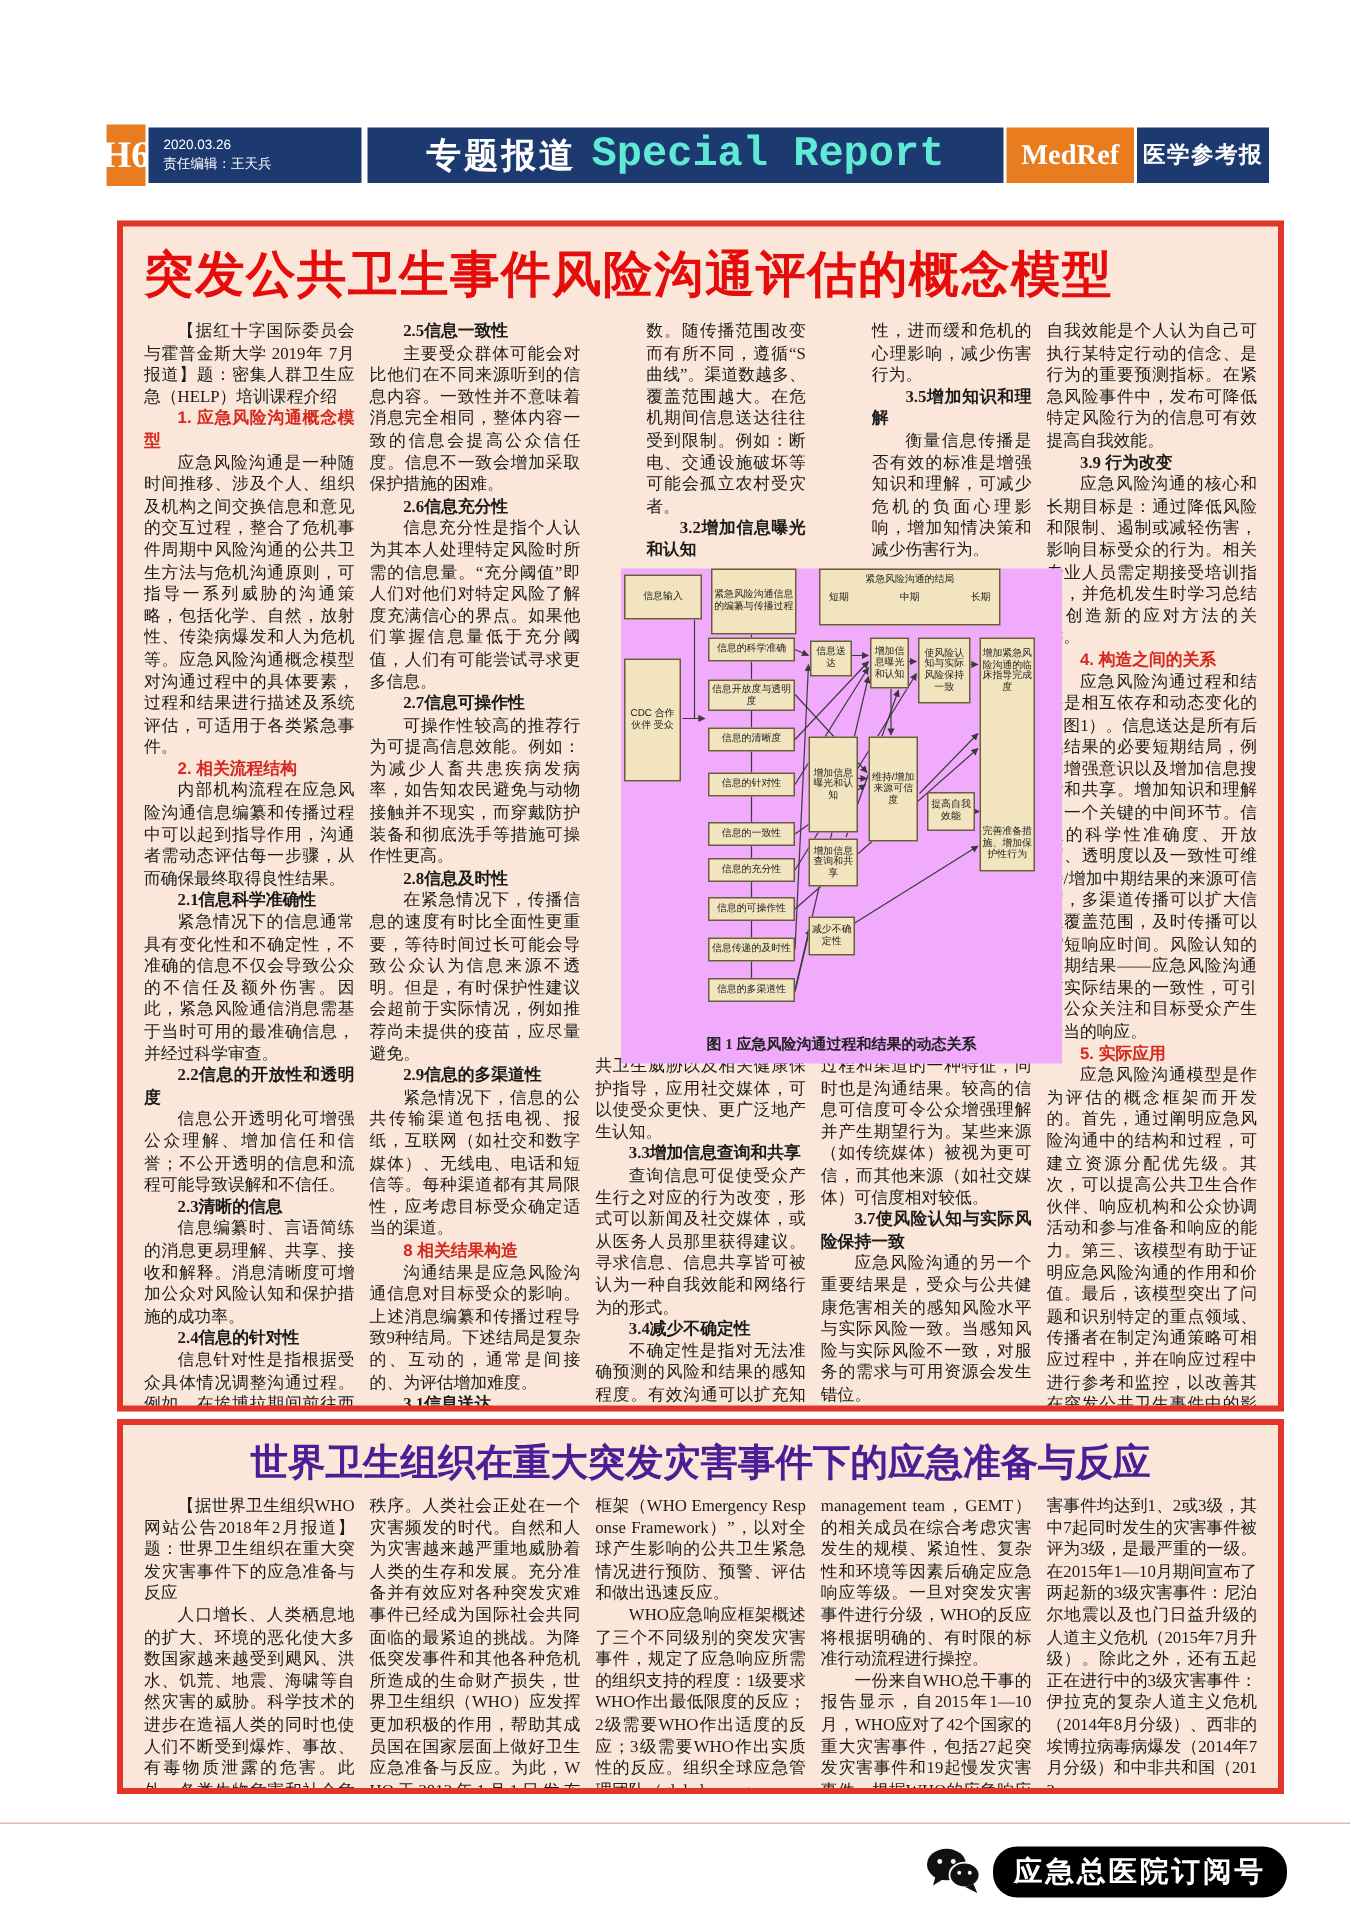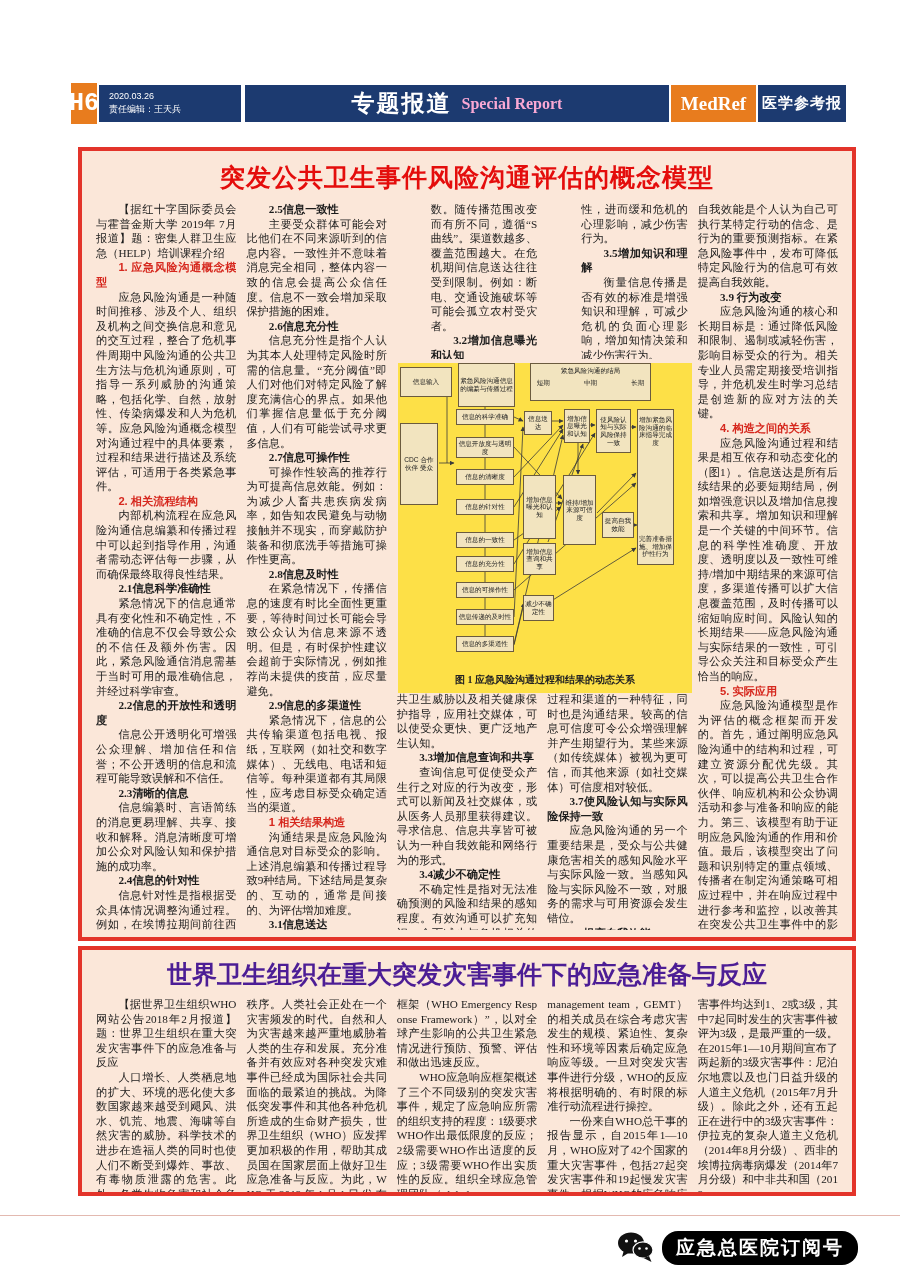--- a/index.html
+++ b/index.html
@@ -1,49 +1,49 @@
 <!DOCTYPE html>
 <html><head>
 <meta charset="utf-8">
 <style>
   html,body{margin:0;padding:0;background:#ffffff;}
   .page{position:relative;width:900px;height:1286px;background:#fff;overflow:hidden;
         font-family:"Liberation Serif","DejaVu Serif",serif;color:#1b1b1b;}
   
   .masthead{position:absolute;left:0;top:85px;width:900px;height:37px;}
   .mh-code{position:absolute;left:71px;top:-2px;width:26px;height:41px;background:#e87c1e;color:#fff;
-           font-family:Liberation Mono, monospace;font-size:25px;font-weight:bold;display:flex;align-items:center;justify-content:center;}
+           font-family:Liberation Serif, serif;font-size:25px;font-weight:bold;display:flex;align-items:center;justify-content:center;}
   .mh-ed{position:absolute;left:99px;top:0;width:142px;height:37px;background:#1c3a70;color:#fff;
          font-family:"Liberation Sans",sans-serif;font-size:9px;padding:5px 16px 0 10px;box-sizing:border-box;line-height:13px;}
   .mh-sec{position:absolute;left:245px;top:0;width:424px;height:37px;background:#1c3a70;display:flex;align-items:center;justify-content:center;gap:10px;}
   .mh-sec .cn{color:#fff;font-family:"Liberation Sans",sans-serif;font-weight:bold;font-size:23px;letter-spacing:2px;}
-  .mh-sec .en{color:#f9a8d4;font-family:Liberation Serif, serif;font-weight:bold;font-size:16px;}
+  .mh-sec .en{color:#5eead4;font-family:Liberation Mono, monospace;font-weight:bold;font-size:28px;}
   .mh-brand{position:absolute;left:671px;top:0;width:85px;height:37px;background:#e87c1e;color:#fff;
             font-family:"Liberation Serif",serif;font-weight:bold;font-size:19px;display:flex;align-items:center;justify-content:center;}
   .mh-paper{position:absolute;left:758px;top:0;width:88px;height:37px;background:#1c3a70;color:#fff;
             font-family:"Liberation Sans",sans-serif;font-weight:bold;font-size:15px;display:flex;align-items:center;justify-content:center;letter-spacing:1px;}
   
   .art1{position:absolute;left:78px;top:147px;width:778px;height:794px;box-sizing:border-box;
         border:4px solid #e3342a;background:#fbe7d9;padding:8px 14px;overflow:hidden;}
-  .art1 h1{margin:2px 0 8px 0;text-align:center;color:#e40d0c;font-family:"Liberation Sans",sans-serif;
-           font-weight:bold;font-size:25px;letter-spacing:1px;}
+  .art1 h1{margin:2px 0 8px 0;text-align:left;color:#e40d0c;font-family:"Liberation Sans",sans-serif;
+           font-weight:bold;font-size:33px;letter-spacing:1px;}
   .cols{display:flex;gap:10px;}
   .col{flex:1;min-width:0;overflow:hidden;}
   .art1 .cols{height:728px;}
   .art1 .col{height:728px;}
   .col.split{display:flex;flex-direction:column;}
   .split .top{height:157px;overflow:hidden;margin-left:34px;}
   .split .gap{height:333px;flex:none;}
   .split .bottom{flex:1;overflow:hidden;}
   .para{margin:0;font-size:11.2px;line-height:14.6px;text-align:justify;text-indent:2em;word-break:break-all;}
   .para.cont{text-indent:0;}
   .para.h-red{color:#d6281e;font-family:"Liberation Sans",sans-serif;font-weight:bold;}
   .para.h-sub{font-weight:bold;}
   
-  .diagram{position:absolute;left:316px;top:212px;width:294px;height:330px;margin:0;background:#fde047;}
+  .diagram{position:absolute;left:316px;top:212px;width:294px;height:330px;margin:16px;background:#f0abfc;}
   .dg{position:relative;width:293px;height:306px;}
   .dbox{position:absolute;box-sizing:border-box;background:#f2e4bf;border:1px solid #6b5b3e;
         font-family:"Liberation Sans",sans-serif;font-size:6.6px;line-height:7.6px;text-align:center;
         display:flex;align-items:center;justify-content:center;padding:1px;z-index:2;color:#222;}
   .dbox.header3{flex-direction:column;justify-content:flex-start;padding-top:3px;}
   .dterms{display:flex;width:92%;justify-content:space-between;margin-top:4px;font-size:6.6px;}
   .arrows{position:absolute;left:0;top:0;z-index:1;}
   .diagram figcaption{text-align:center;font-size:10px;font-weight:bold;margin-top:4px;color:#222;}
   
   .art2{position:absolute;left:78px;top:946px;width:778px;height:250px;box-sizing:border-box;
@@ -100,21 +100,21 @@
           <p class="para h-sub">2.5信息一致性</p>
           <p class="para body">主要受众群体可能会对比他们在不同来源听到的信息内容。一致性并不意味着消息完全相同，整体内容一致的信息会提高公众信任度。信息不一致会增加采取保护措施的困难。</p>
           <p class="para h-sub">2.6信息充分性</p>
           <p class="para body">信息充分性是指个人认为其本人处理特定风险时所需的信息量。“充分阈值”即人们对他们对特定风险了解度充满信心的界点。如果他们掌握信息量低于充分阈值，人们有可能尝试寻求更多信息。</p>
           <p class="para h-sub">2.7信息可操作性</p>
           <p class="para body">可操作性较高的推荐行为可提高信息效能。例如：为减少人畜共患疾病发病率，如告知农民避免与动物接触并不现实，而穿戴防护装备和彻底洗手等措施可操作性更高。</p>
           <p class="para h-sub">2.8信息及时性</p>
           <p class="para body">在紧急情况下，传播信息的速度有时比全面性更重要，等待时间过长可能会导致公众认为信息来源不透明。但是，有时保护性建议会超前于实际情况，例如推荐尚未提供的疫苗，应尽量避免。</p>
           <p class="para h-sub">2.9信息的多渠道性</p>
           <p class="para body">紧急情况下，信息的公共传输渠道包括电视、报纸，互联网（如社交和数字媒体）、无线电、电话和短信等。每种渠道都有其局限性，应考虑目标受众确定适当的渠道。</p>
-          <p class="para h-red">1 相关结果构造</p>
+          <p class="para h-red">8 相关结果构造</p>
           <p class="para body">沟通结果是应急风险沟通信息对目标受众的影响。上述消息编纂和传播过程导致9种结局。下述结局是复杂的、互动的，通常是间接的、为评估增加难度。</p>
           <p class="para h-sub">3.1信息送达</p>
         </div>
       <div class="col split">
         <div class="top">
             <p class="para cont">数。随传播范围改变而有所不同，遵循“S曲线”。渠道数越多、覆盖范围越大。在危机期间信息送达往往受到限制。例如：断电、交通设施破坏等可能会孤立农村受灾者。</p>
             <p class="para h-sub">3.2增加信息曝光和认知</p>
             <p class="para body">受众对信息产生认知是任何沟通过程中最早的结果之一。认知促使目标受众关注公</p>
           </div>
         <div class="gap"></div>

